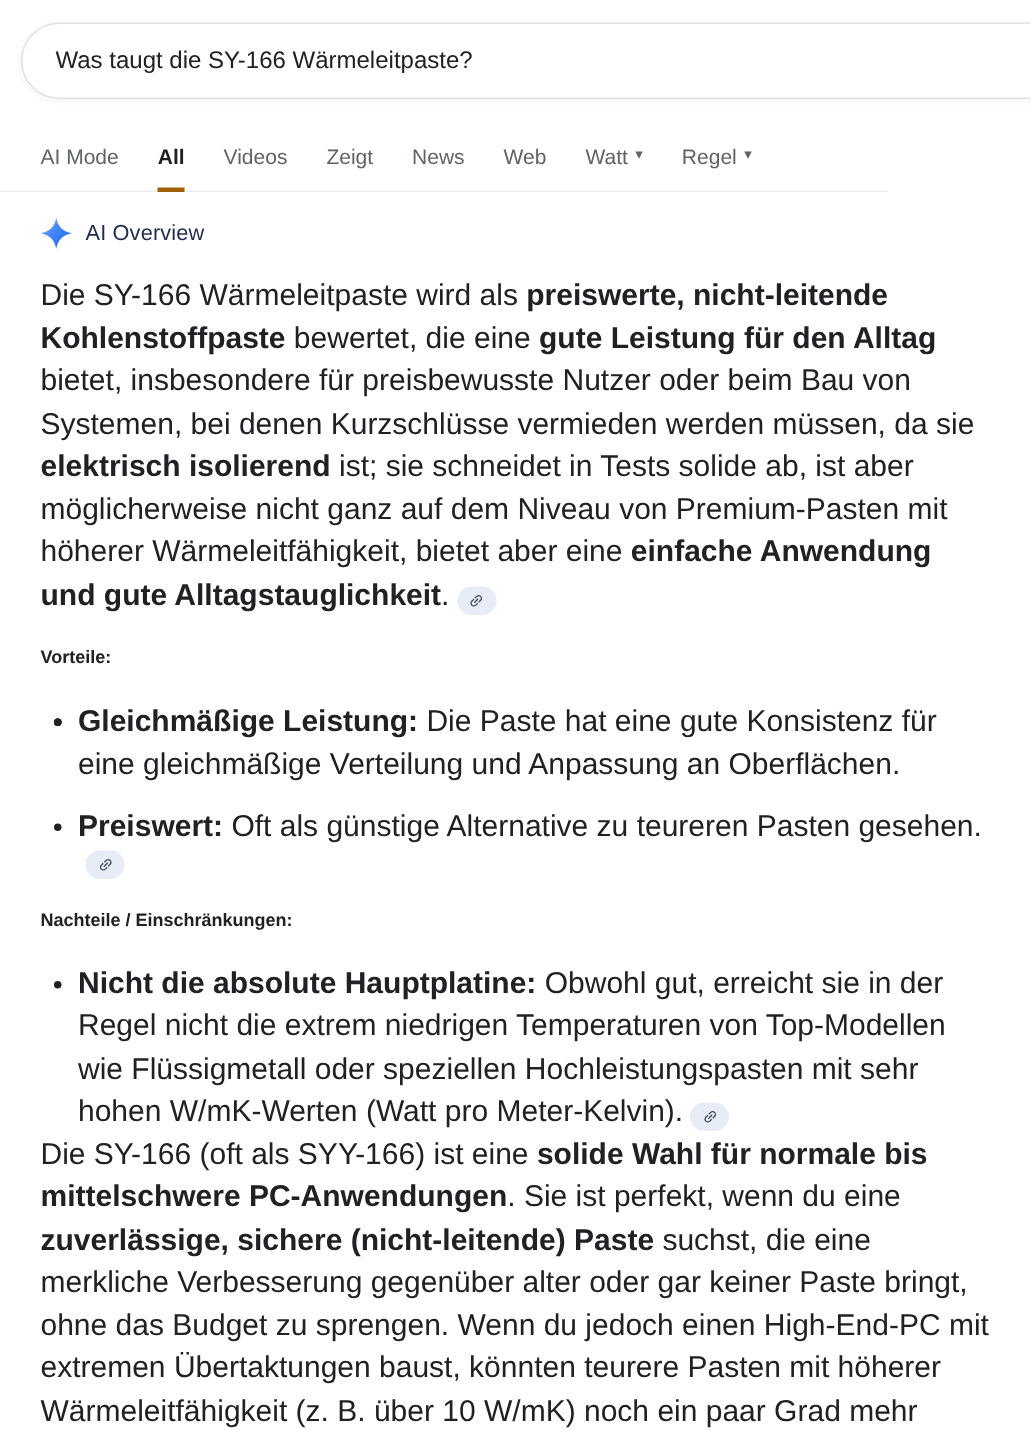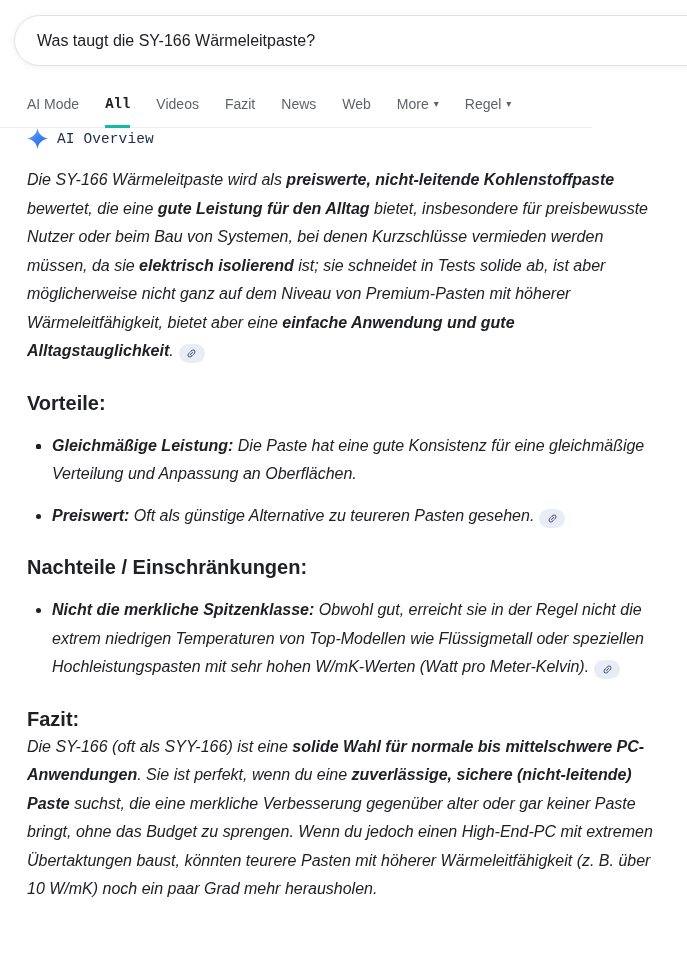--- a/index.html
+++ b/index.html
@@ -32,37 +32,37 @@
     border-bottom:1px solid var(--divider);
     padding-left:27px;
   }
   .tabs{display:flex;align-items:flex-end;gap:26px;}
   .tab{
     font-size:14px;color:var(--muted);padding:8px 0 13px;
     cursor:pointer;white-space:nowrap;display:flex;align-items:center;gap:5px;
     border-bottom:3px solid transparent;margin-bottom:-1px;
   }
   .tab.active{
-    color:var(--text);font-weight:700;border-bottom:3px solid #14b8a6;font-family:Liberation Mono, monospace;
+    color:var(--text);font-weight:700;border-bottom:3px solid #a16207;
   }
   .tab .caret{font-size:10px;line-height:1;color:var(--muted);}
   
   .main{position:absolute;left:0;top:128px;width:687px;padding:0 27px;}
-  .ai-head{display:flex;align-items:center;gap:9px;font-family:Liberation Mono, monospace;}
+  .ai-head{display:flex;align-items:center;gap:9px;margin-top:17px;}
   .ai-head .spark{width:21px;height:21px;flex:0 0 auto;}
   .ai-head .label{font-size:14.5px;font-weight:500;color:var(--ai-label);letter-spacing:.1px;}
   .content{width:634px;}
   p.body, li .rich{
-    font-size:16px;line-height:28.5px;color:var(--text);font-style:italic;
+    font-size:20px;line-height:28.5px;color:var(--text);
   }
   p.body{margin-top:17px;}
   b{font-weight:700;}
   h3.sec{
-    font-size:20px;font-weight:700;color:var(--text);
-    margin-top:23px;line-height:28px;
+    font-size:12px;font-weight:700;color:var(--text);
+    margin-top:13px;line-height:28px;
   }
   h3.sec.tight{margin-bottom:0;}
   p.body.after-tight{margin-top:0;}
   ul.blist{list-style:none;margin-top:15px;}
   ul.blist li{position:relative;padding-left:25px;margin-bottom:13px;}
   ul.blist li:last-child{margin-bottom:0;}
   .dot{
     position:absolute;left:9px;top:12px;width:5px;height:5px;border-radius:50%;
     background:var(--text);
   }
@@ -86,30 +86,30 @@
     <div class="tab">
         <span>AI Mode</span>
       </div>
     <div class="tab active">
         <span>All</span>
       </div>
     <div class="tab">
         <span>Videos</span>
       </div>
     <div class="tab">
-        <span>Fazit</span>
+        <span>Zeigt</span>
       </div>
     <div class="tab">
         <span>News</span>
       </div>
     <div class="tab">
         <span>Web</span>
       </div>
     <div class="tab">
-      <span>More</span>
+      <span>Watt</span>
       <span class="caret">▾</span>
     </div>
     <div class="tab">
       <span>Regel</span>
       <span class="caret">▾</span>
     </div>
   </div>
 </div>
 
 <div class="main">
@@ -157,26 +157,25 @@
               <path d="M3.9 12c0-1.71 1.39-3.1 3.1-3.1h4V7H7c-2.76 0-5 2.24-5 5s2.24 5 5 5h4v-1.9H7c-1.71 0-3.1-1.39-3.1-3.1zM8 13h8v-2H8v2zm9-6h-4v1.9h4c1.71 0 3.1 1.39 3.1 3.1s-1.39 3.1-3.1 3.1h-4V17h4c2.76 0 5-2.24 5-5s-2.24-5-5-5z"></path>
             </svg>
           </span>
       </li>
     </ul>
 
     <h3 class="sec">Nachteile / Einschränkungen:</h3>
     <ul class="blist">
       <li>
         <span class="dot"></span>
-        <span class="rich"><b>Nicht die merkliche Spitzenklasse:</b> Obwohl gut, erreicht sie in der Regel nicht die extrem niedrigen Temperaturen von Top-Modellen wie Flüssigmetall oder speziellen Hochleistungspasten mit sehr hohen W/mK-Werten (Watt pro Meter-Kelvin).</span><span class="chip">
+        <span class="rich"><b>Nicht die absolute Hauptplatine:</b> Obwohl gut, erreicht sie in der Regel nicht die extrem niedrigen Temperaturen von Top-Modellen wie Flüssigmetall oder speziellen Hochleistungspasten mit sehr hohen W/mK-Werten (Watt pro Meter-Kelvin).</span><span class="chip">
             <svg viewBox="0 0 24 24">
               <path d="M3.9 12c0-1.71 1.39-3.1 3.1-3.1h4V7H7c-2.76 0-5 2.24-5 5s2.24 5 5 5h4v-1.9H7c-1.71 0-3.1-1.39-3.1-3.1zM8 13h8v-2H8v2zm9-6h-4v1.9h4c1.71 0 3.1 1.39 3.1 3.1s-1.39 3.1-3.1 3.1h-4V17h4c2.76 0 5-2.24 5-5s-2.24-5-5-5z"></path>
             </svg>
           </span>
       </li>
     </ul>
 
-    <h3 class="sec tight">Fazit:</h3>
     <p class="body after-tight">
       <span class="rich">Die SY-166 (oft als SYY-166) ist eine <b>solide Wahl für normale bis mittelschwere PC-Anwendungen</b>. Sie ist perfekt, wenn du eine <b>zuverlässige, sichere (nicht-leitende) Paste</b> suchst, die eine merkliche Verbesserung gegenüber alter oder gar keiner Paste bringt, ohne das Budget zu sprengen. Wenn du jedoch einen High-End-PC mit extremen Übertaktungen baust, könnten teurere Pasten mit höherer Wärmeleitfähigkeit (z. B. über 10 W/mK) noch ein paar Grad mehr herausholen.</span>
     </p>
   </div>
 </div>
 
 </body></html>

